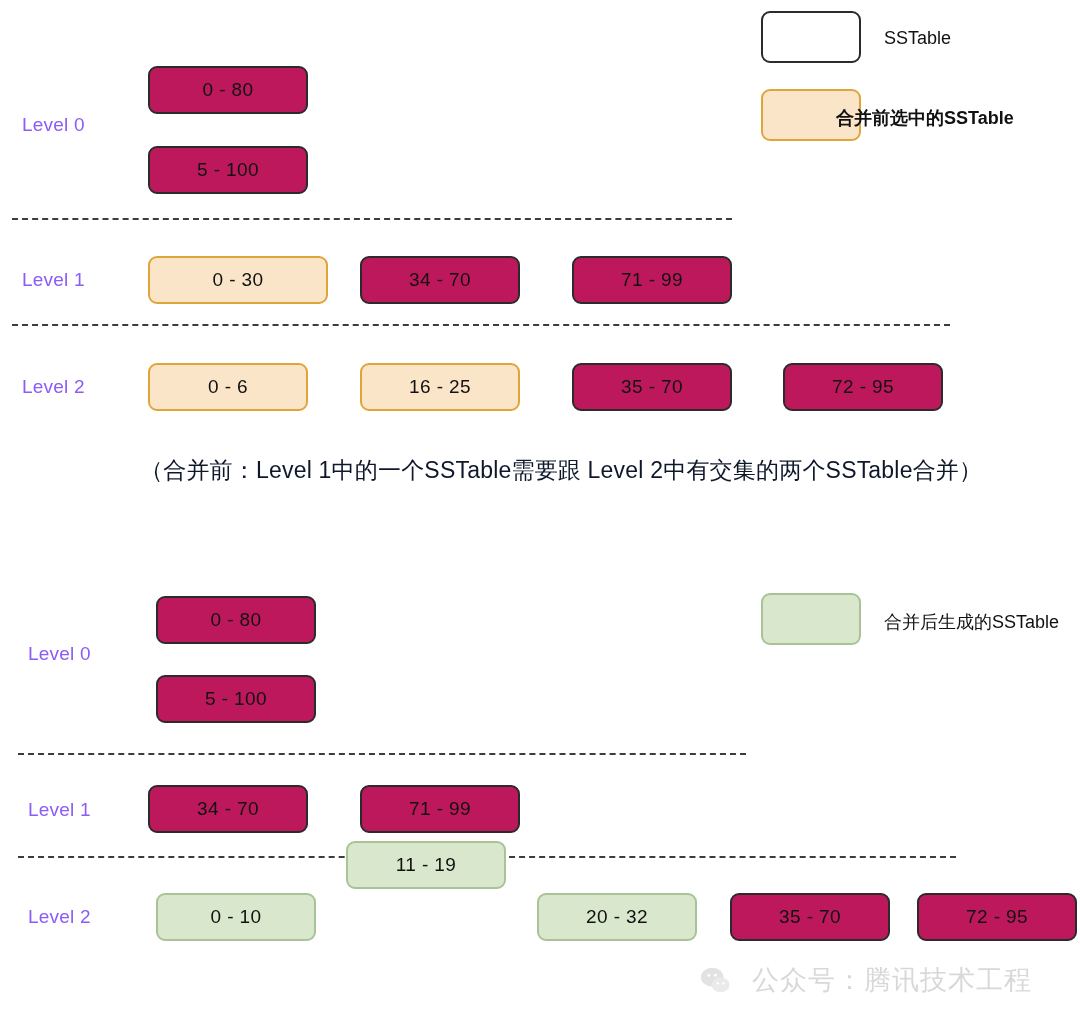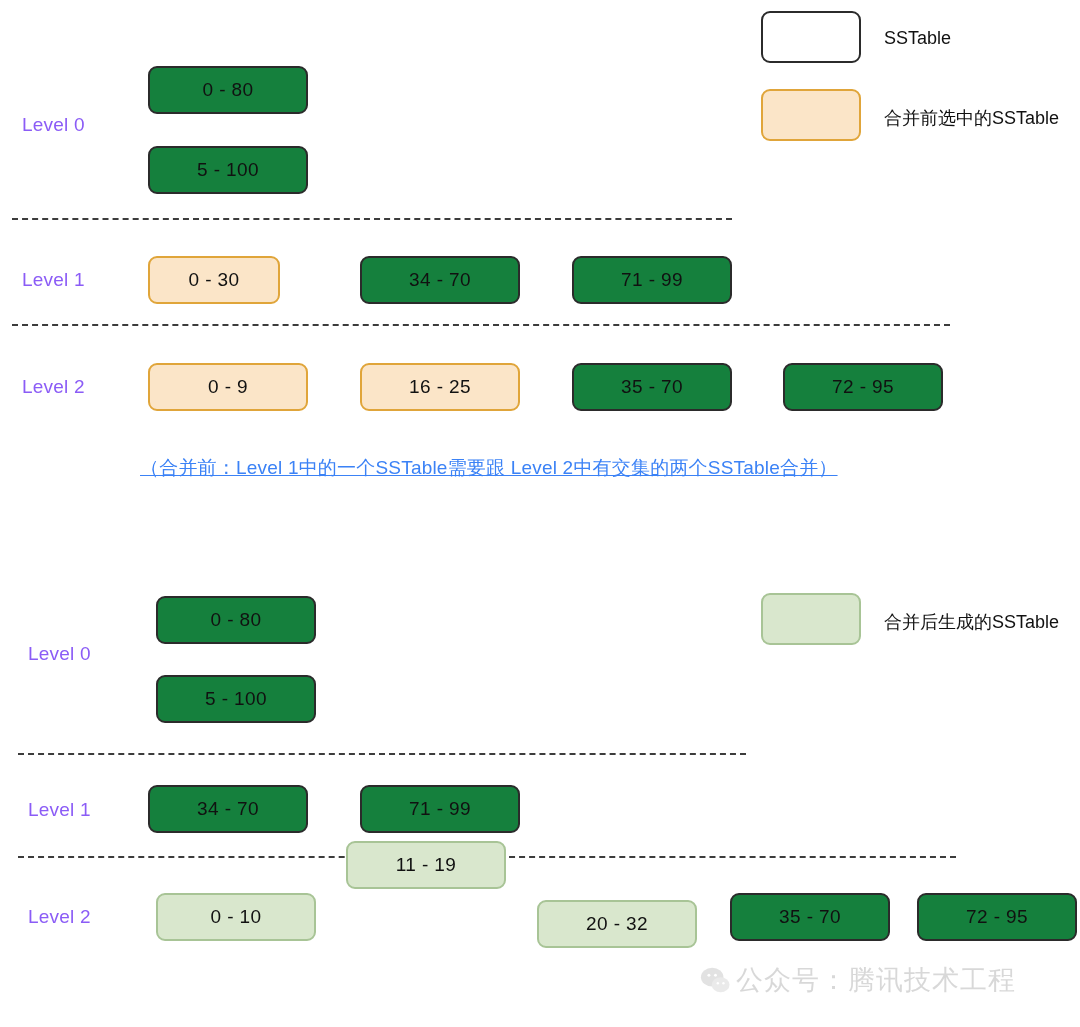--- a/index.html
+++ b/index.html
@@ -31,21 +31,21 @@
     white-space: nowrap;
     letter-spacing: 0.2px;
   }
 
   .sst {
     position: absolute;
     box-sizing: border-box;
     height: 48px;
     border-radius: 9px;
     border: 2px solid #2b2b2b;
-    background: #15803d;
+    background: #be185d;
     display: flex;
     align-items: center;
     justify-content: center;
     font-size: 19px;
     color: #111111;
     letter-spacing: 0.4px;
   }
   .sst.selected {
     background: #fbe5c8;
     border-color: #e0a53a;
@@ -56,25 +56,24 @@
   }
 
   .divider {
     position: absolute;
     height: 0;
     border-top: 2px dashed #3c3c3c;
   }
 
   .caption {
     position: absolute;
-    font-size: 19px;
-    color: #3b82f6;
+    font-size: 23px;
+    color: #0f172a;
     white-space: nowrap;
     letter-spacing: 0.2px;
-    text-decoration: underline;
   }
 
   
   .legend-swatch {
     position: absolute;
     box-sizing: border-box;
     width: 100px;
     height: 52px;
     border-radius: 9px;
     border: 2px solid #2b2b2b;
@@ -93,21 +92,21 @@
     font-size: 18px;
     color: #111111;
     white-space: nowrap;
   }
 
   
   .watermark {
     position: absolute;
     display: flex;
     align-items: center;
-    gap: 6px;
+    gap: 22px;
     opacity: 0.38;
     pointer-events: none;
   }
   .watermark-text {
     font-size: 27px;
     color: #9a9a9a;
     white-space: nowrap;
     letter-spacing: 1px;
   }
   .wechat-icon {
@@ -118,37 +117,37 @@
 </style>
 </head>
 <body>
 
 <div class="canvas">
 
   <div class="legend-swatch" style="left:761px; top:11px;"></div>
   <div class="legend-text" style="left:884px; top:28px;">SSTable</div>
 
   <div class="legend-swatch selected" style="left:761px; top:89px;"></div>
-  <div class="legend-text" style="left:884px; top:106px;">合并前选中的SSTable</div>
+  <div class="legend-text" style="left:836px; top:106px;font-weight:bold;">合并前选中的SSTable</div>
 
   <div class="level-label" style="left:22px; top:114px;">Level 0</div>
   <div class="sst" style="left:148px; top:66px; width:160px;">0 - 80</div>
   <div class="sst" style="left:148px; top:146px; width:160px;">5 - 100</div>
 
   <div class="divider" style="left:12px; top:218px; width:720px;"></div>
 
   <div class="level-label" style="left:22px; top:269px;">Level 1</div>
-  <div class="sst selected" style="left:148px; top:256px; width:132px;">0 - 30</div>
+  <div class="sst selected" style="left:148px; top:256px; width:180px;">0 - 30</div>
   <div class="sst" style="left:360px; top:256px; width:160px;">34 - 70</div>
   <div class="sst" style="left:572px; top:256px; width:160px;">71 - 99</div>
 
   <div class="divider" style="left:12px; top:324px; width:938px;"></div>
 
   <div class="level-label" style="left:22px; top:376px;">Level 2</div>
-  <div class="sst selected" style="left:148px; top:363px; width:160px;">0 - 9</div>
+  <div class="sst selected" style="left:148px; top:363px; width:160px;">0 - 6</div>
   <div class="sst selected" style="left:360px; top:363px; width:160px;">16 - 25</div>
   <div class="sst" style="left:572px; top:363px; width:160px;">35 - 70</div>
   <div class="sst" style="left:783px; top:363px; width:160px;">72 - 95</div>
 
   <div class="caption" style="left:140px; top:455px;">（合并前：Level 1中的一个SSTable需要跟 Level 2中有交集的两个SSTable合并）</div>
 
   <div class="legend-swatch merged" style="left:761px; top:593px;"></div>
   <div class="legend-text" style="left:884px; top:610px;">合并后生成的SSTable</div>
 
   <div class="level-label" style="left:28px; top:643px;">Level 0</div>
@@ -159,21 +158,21 @@
 
   <div class="level-label" style="left:28px; top:799px;">Level 1</div>
   <div class="sst" style="left:148px; top:785px; width:160px;">34 - 70</div>
   <div class="sst" style="left:360px; top:785px; width:160px;">71 - 99</div>
 
   <div class="divider" style="left:18px; top:856px; width:938px;"></div>
 
   <div class="level-label" style="left:28px; top:906px;">Level 2</div>
   <div class="sst merged" style="left:156px; top:893px; width:160px;">0 - 10</div>
   <div class="sst merged" style="left:346px; top:841px; width:160px;">11 - 19</div>
-  <div class="sst merged" style="left:537px; top:893px; width:160px;margin-top:7px;">20 - 32</div>
+  <div class="sst merged" style="left:537px; top:893px; width:160px;">20 - 32</div>
   <div class="sst" style="left:730px; top:893px; width:160px;">35 - 70</div>
   <div class="sst" style="left:917px; top:893px; width:160px;">72 - 95</div>
 
 
   <div class="watermark" style="left:700px; top:962px;">
     <span class="wechat-icon">
       <svg width="30" height="30" viewBox="0 0 32 32" aria-hidden="true">
         <ellipse cx="13" cy="13" rx="12" ry="10" fill="#b4b4b4"></ellipse>
         <circle cx="9.5" cy="11" r="1.6" fill="#ffffff"></circle>
         <circle cx="16.5" cy="11" r="1.6" fill="#ffffff"></circle>

